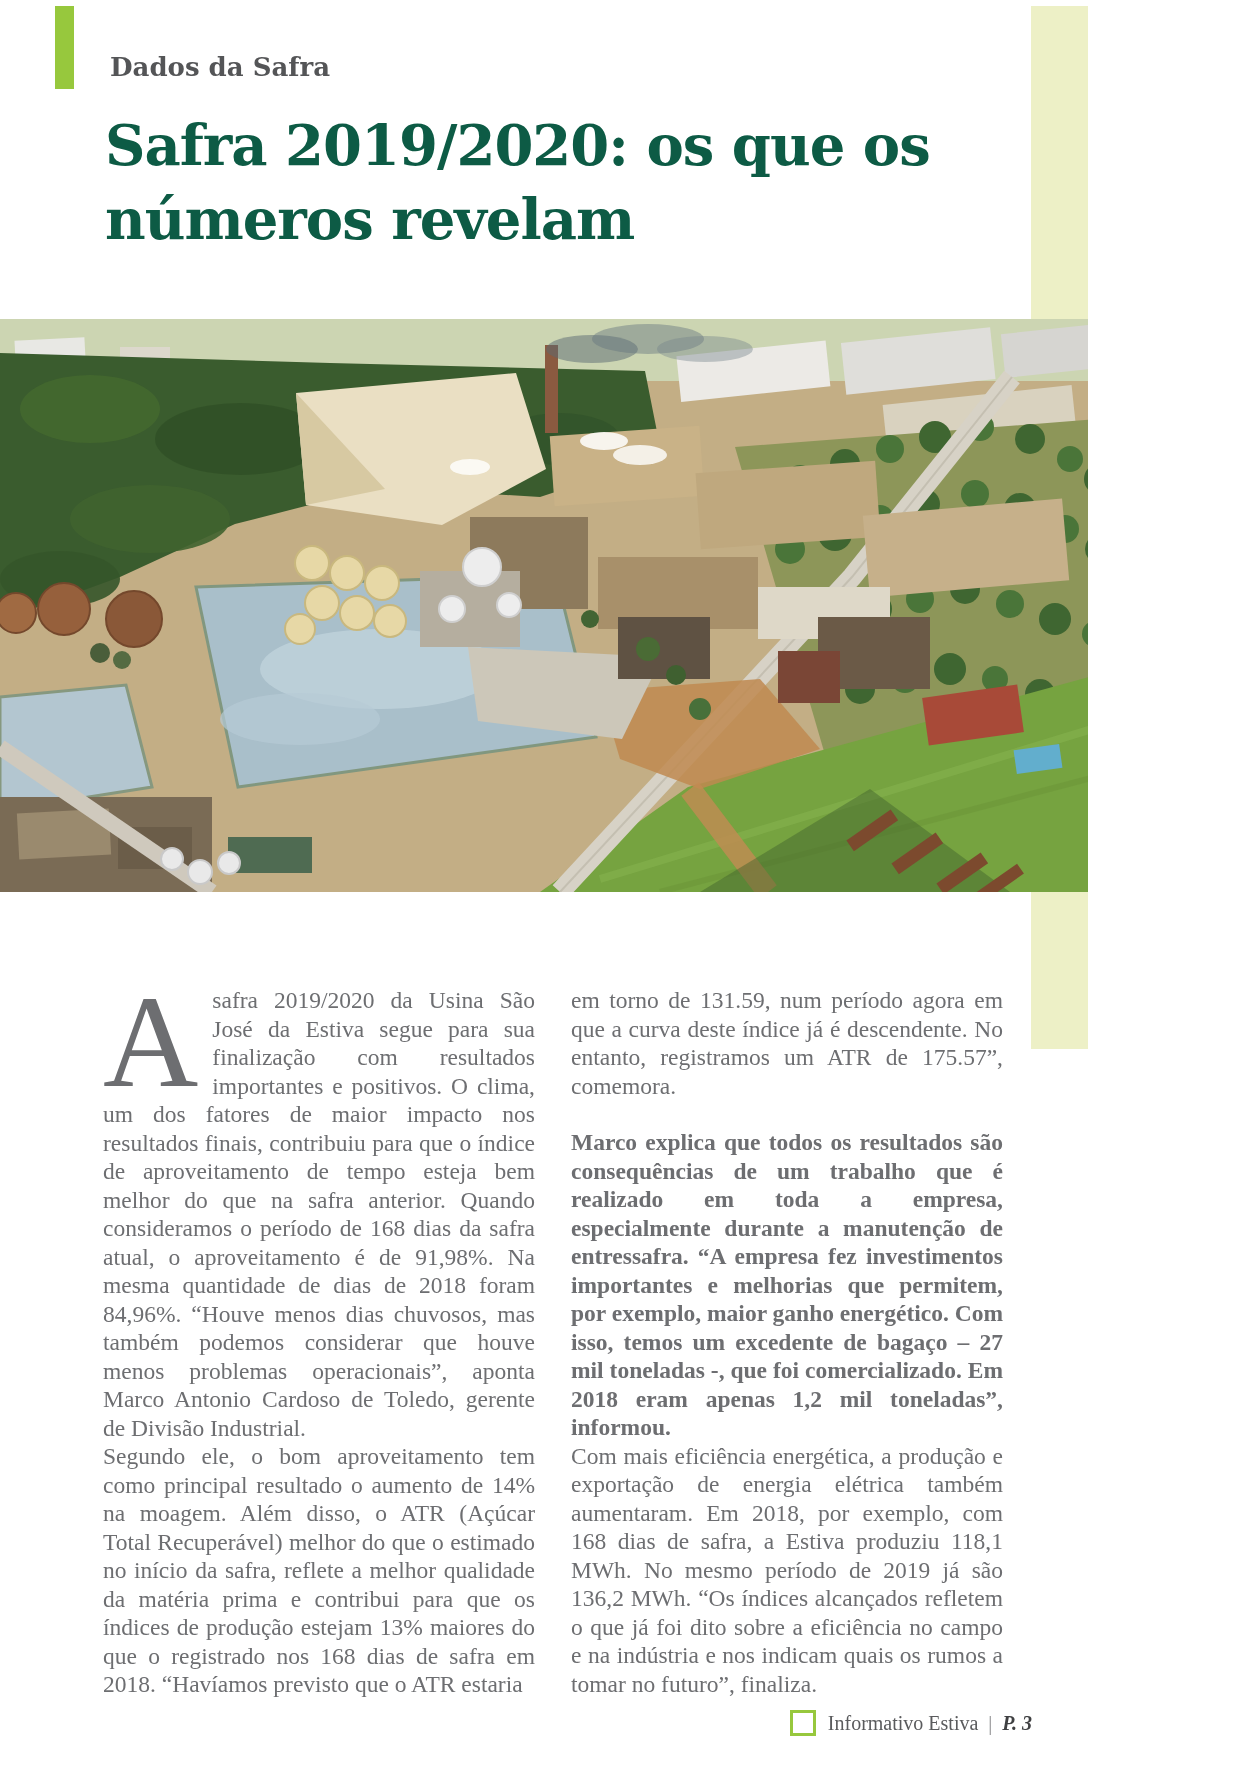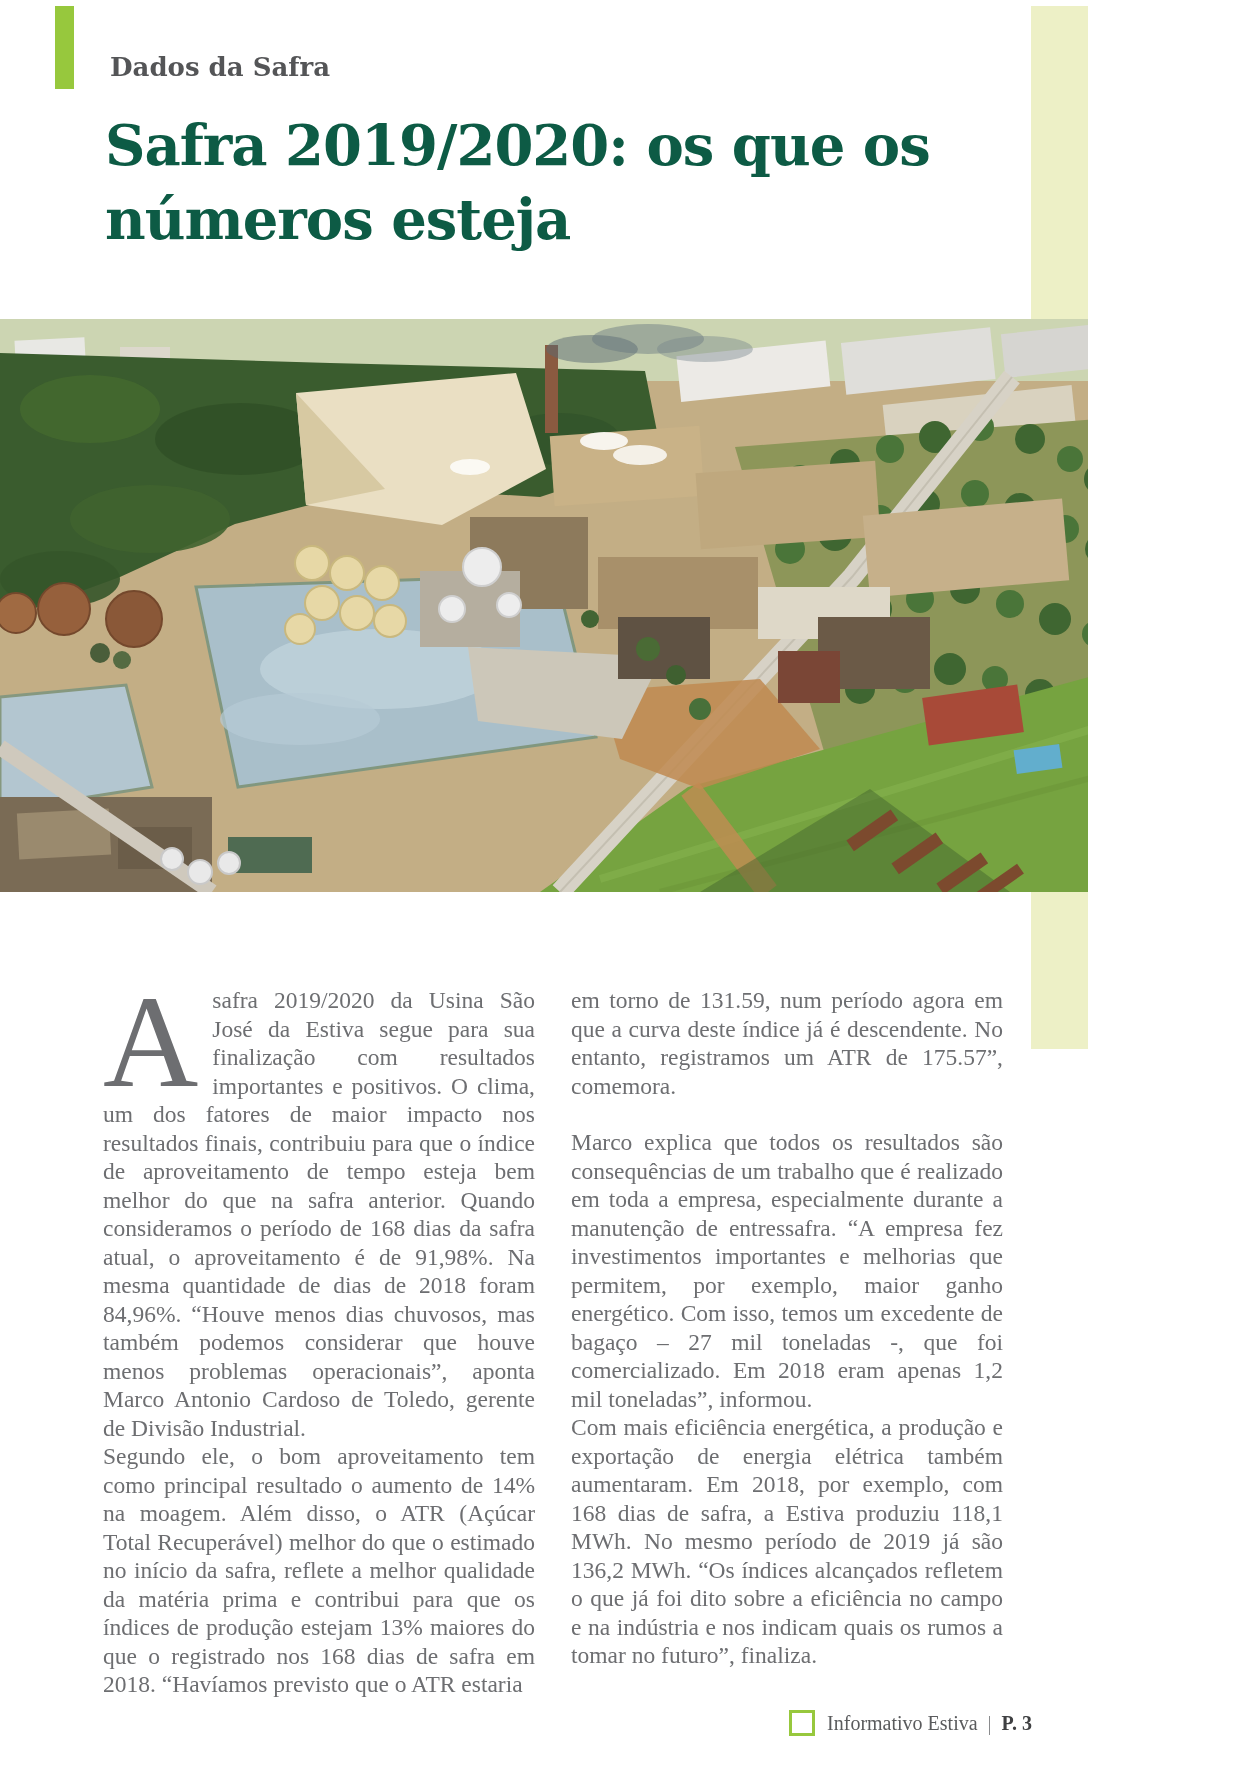--- a/index.html
+++ b/index.html
@@ -23,50 +23,50 @@
   .title span{display:block;}
   
   .photo{position:absolute;left:0;top:313px;width:1125px;height:573px;margin:0;}
   .photo svg{display:block;width:100%;height:100%;}
   
   .article{position:absolute;left:103px;top:980px;width:900px;display:flex;gap:36px;}
   .col{width:432px;}
   .col p{
     margin:0;text-align:justify;font-size:23.5px;line-height:28.5px;color:#6d6e71;
   }
-  .col p.gap{margin-top:28px;}
+  .col p.gap{margin-top:28px;font-weight:bold;}
   .dropcap{
     float:left;font-family:"Liberation Serif",serif;color:#6d6e71;
     font-size:132px;line-height:104px;padding:4px 14px 0 0;
   }
   
   .footer{
     position:absolute;top:1704px;right:56px;display:flex;align-items:center;
     font-size:20px;color:#5a5b5d;justify-content:flex-end;
   }
   .footer-square{
     display:inline-block;width:20px;height:20px;border:3px solid #97c83d;
     background:#ffffff;margin-right:12px;
   }
   .footer .sep{margin:0 10px;color:#8a8b8d;}
-  .footer .pg{font-weight:bold;color:#3f4042;}
+  .footer .pg{font-weight:bold;color:#3f4042;font-style:italic;}
 </style>
 </head>
 <body>
 
 <div class="page">
 
   <div class="pale-bar"></div>
 
   <header>
     <div class="accent-bar"></div>
     <div class="kicker">Dados da Safra</div>
     <h1 class="title">
       <span>Safra 2019/2020: os que os</span>
-      <span>números esteja</span>
+      <span>números revelam</span>
     </h1>
   </header>
 
   <figure class="photo" role="img" aria-label="Vista aérea da Usina São José da Estiva: parque industrial com silos, tanques, chaminés, lagoas de tratamento, estradas e áreas verdes ao redor">
     <svg viewBox="0 0 1125 573" preserveAspectRatio="none">
 
       <rect width="1125" height="573" fill="#c3ae85"></rect>
 
       <rect width="1125" height="62" fill="#ccd5b2"></rect>
       <rect x="15" y="20" width="70" height="22" fill="#e8e8e4" transform="rotate(-3 50 31)"></rect>

